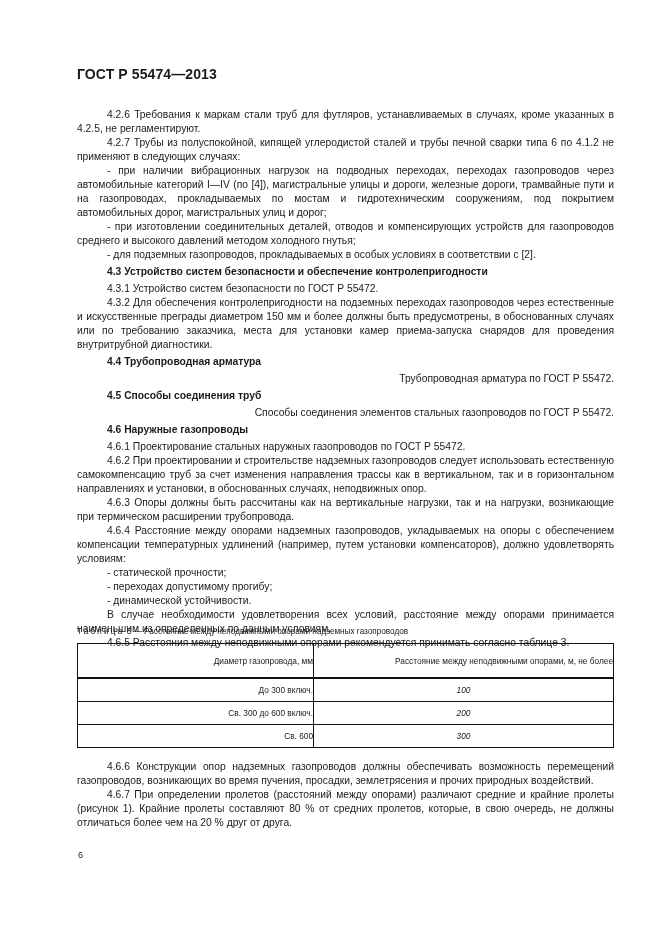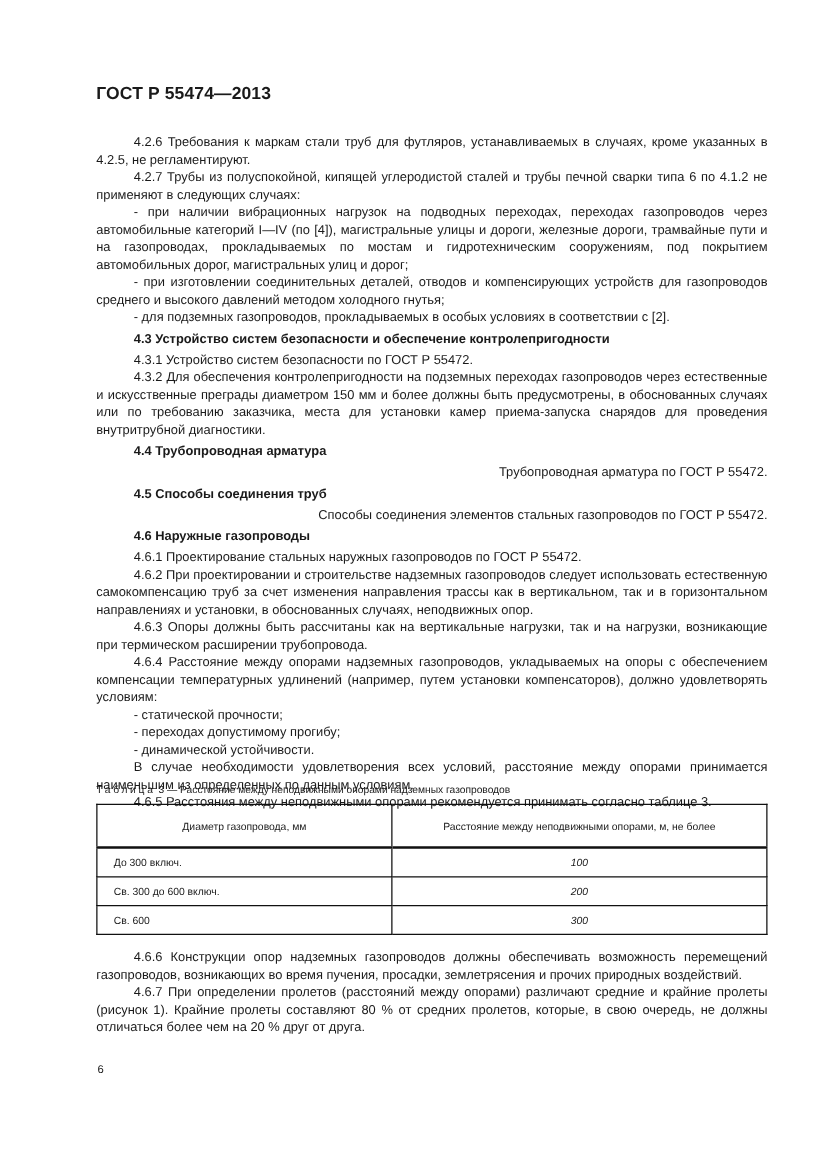--- a/index.html
+++ b/index.html
@@ -8,23 +8,23 @@
   .page { position: absolute; left: 0; top: 0; width: 661px; height: 936px; }
   .hdr { position: absolute; left: 77px; top: 66px; font-size: 14px; font-weight: bold; letter-spacing: 0.1px; }
   .body-text { position: absolute; left: 77px; top: 108px; width: 537px; font-size: 10.3px; line-height: 14px; }
   .p { margin: 0; text-align: justify; text-indent: 30px; }
   .h { margin: 3px 0 3px 0; font-weight: bold; text-indent: 30px; }
   .plain { margin: 0; text-indent: 30px; text-align: right; }
   .caption { position: absolute; left: 77px; top: 627px; font-size: 8.2px; }
   .caption .sp { letter-spacing: 2.2px; }
   table.t3 { position: absolute; left: 77px; top: 643px; width: 537px; border-collapse: collapse; font-size: 8.3px; }
   table.t3 td, table.t3 th { border: 1px solid #111; padding: 0; font-weight: normal; }
-  table.t3 thead th { height: 33px; text-align: center; border-bottom: 2px solid #111; }
+  table.t3 thead th { height: 33px; text-align: right; border-bottom: 2px solid #111; }
   table.t3 tbody td { height: 22px; }
-  table.t3 td.c1 { width: 222px; padding-left: 13px; text-align: left; }
+  table.t3 td.c1 { width: 222px; padding-left: 13px; text-align: right; }
   table.t3 td.c2 { text-align: center; font-style: italic; }
   .after { position: absolute; left: 77px; top: 760px; width: 537px; font-size: 10.3px; line-height: 14px; }
   .pagenum { position: absolute; left: 78px; top: 850px; font-size: 9px; }
 </style>
 </head>
 <body>
 
 <div class="page">
 
   <div class="hdr">ГОСТ Р 55474—2013</div>

